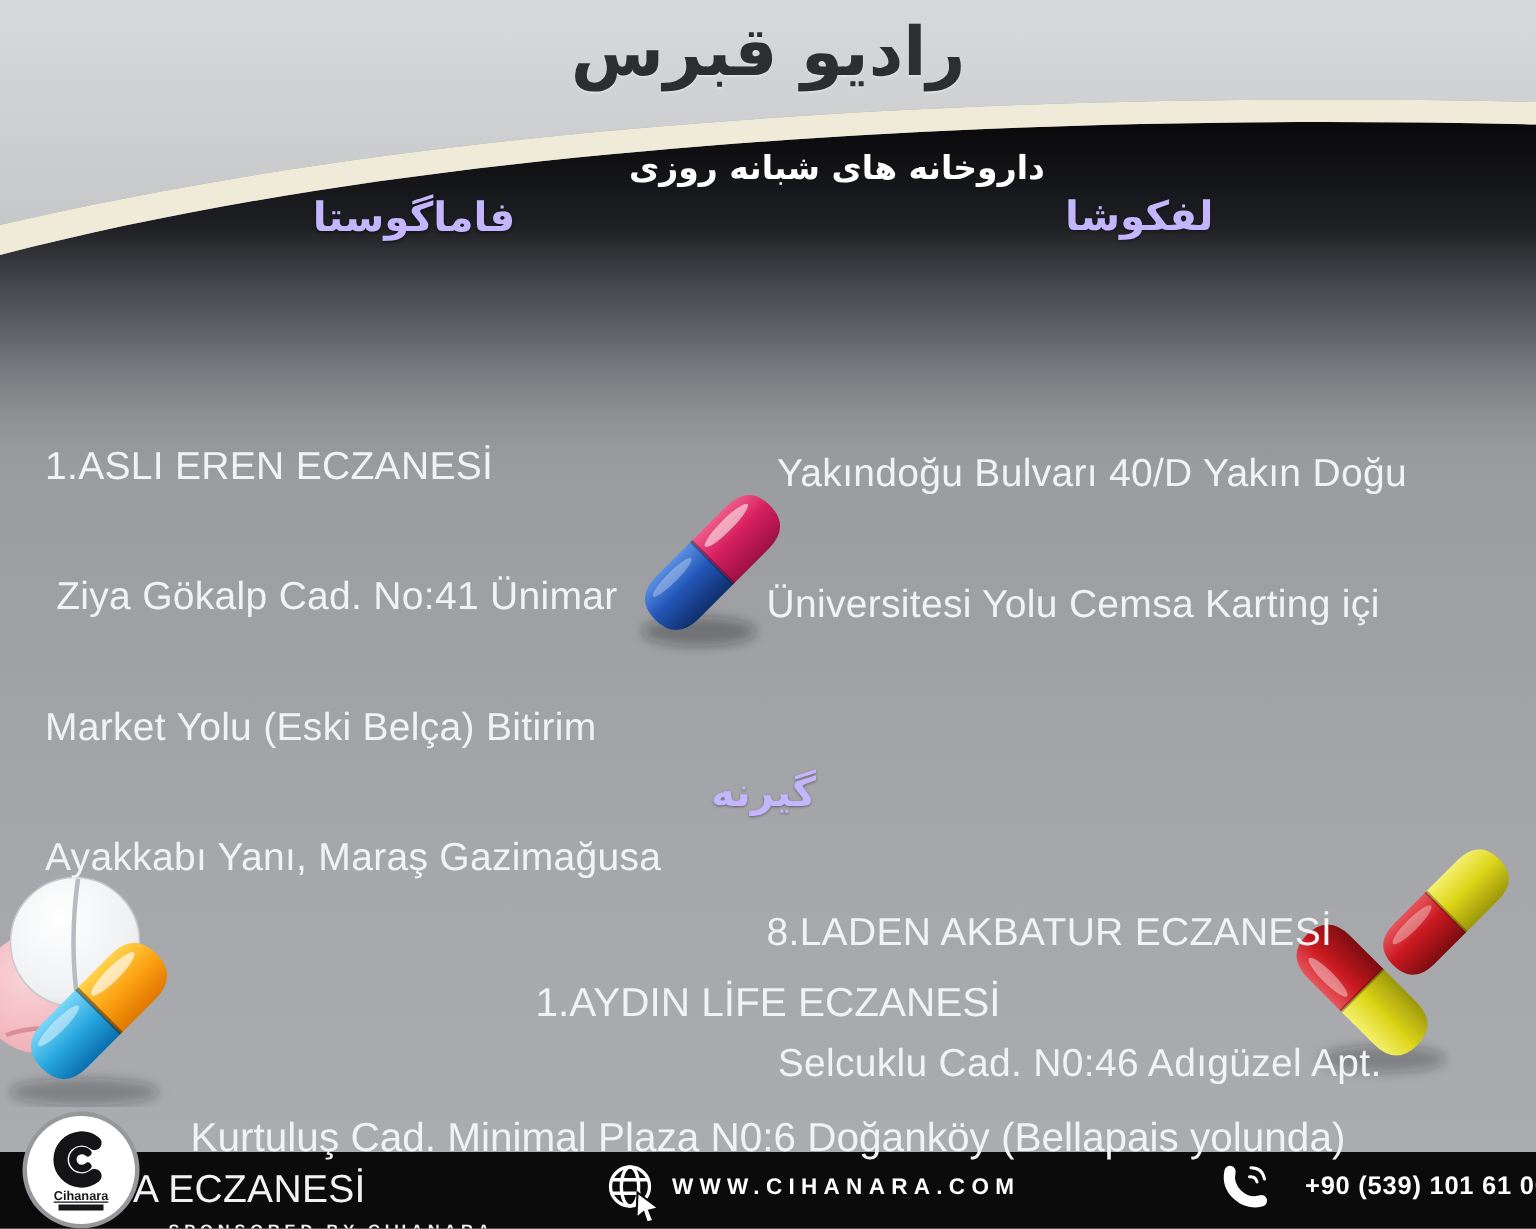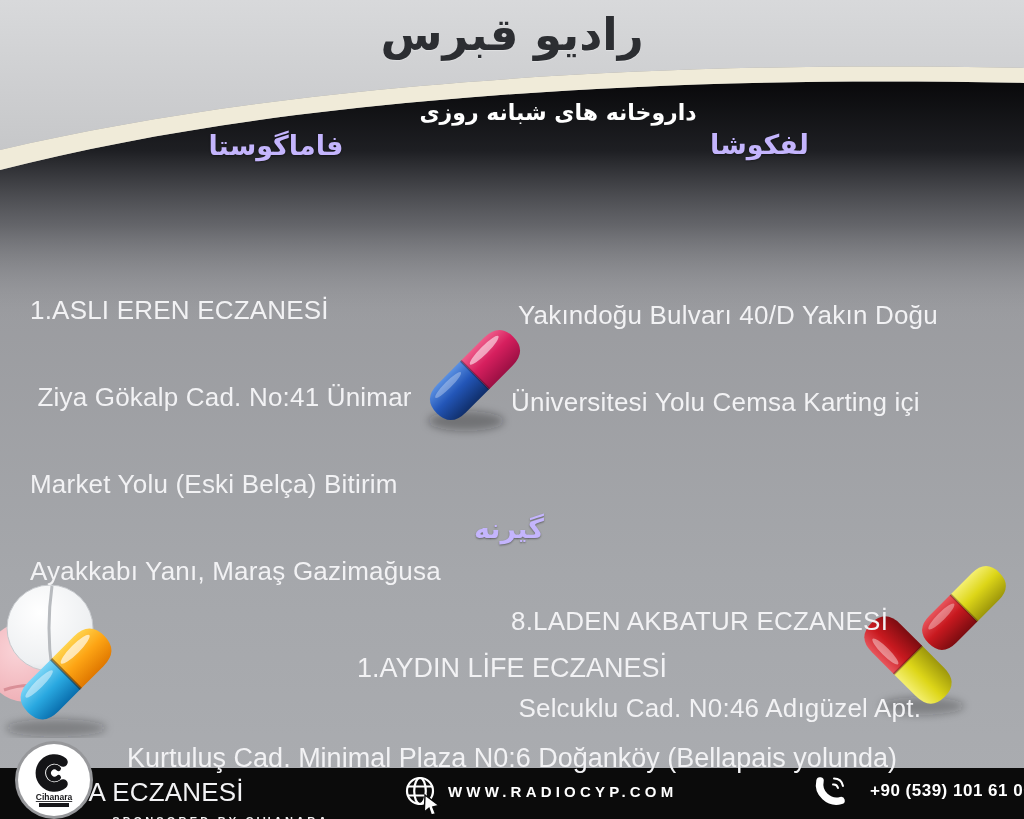--- a/index.html
+++ b/index.html
@@ -229,21 +229,21 @@
   </div>
 
   <svg class="icon" style="left:404px;top:775px" width="40" height="42" viewBox="0 0 40 42">
     <g stroke="#ffffff" stroke-width="2.2" fill="none">
       <circle cx="16" cy="16" r="13"></circle>
       <ellipse cx="16" cy="16" rx="5.8" ry="13"></ellipse>
       <path d="M4,11.5 H28 M4,20.5 H23"></path>
     </g>
     <path d="M21,20 L35,30.5 L28.8,32 L31.5,38.8 L27.3,40 L25,33.2 L20.3,37 Z" fill="#ffffff" stroke="#0b0b0b" stroke-width="1.4"></path>
   </svg>
-  <div class="layer website">WWW.RADIOCYP.COM</div>
+  <div class="layer website">WWW.CIHANARA.COM</div>
 
   <svg class="icon" style="left:812px;top:774px" width="34" height="34" viewBox="0 0 34 34">
     <path d="M8,7 Q6,16 13,22.5 Q20,29 29,26.5" stroke="#ffffff" stroke-width="7.5" fill="none" stroke-linecap="round"></path>
     <g stroke="#ffffff" stroke-width="2" fill="none" stroke-linecap="round">
       <path d="M21,10.5 Q25,10 26,14"></path>
       <path d="M22,4.5 Q29.5,4.5 31,12"></path>
     </g>
   </svg>
   <div class="layer phone-number">+90 (539) 101 61 00</div>
 

